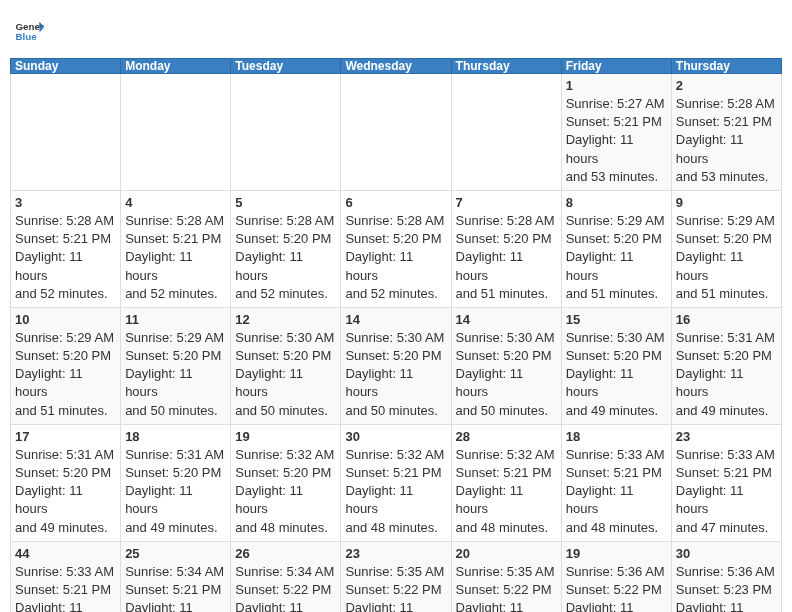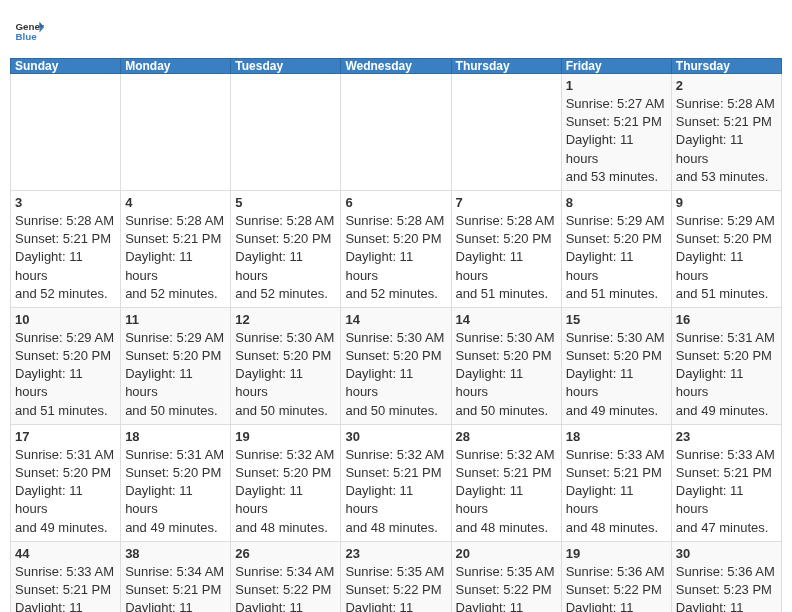--- a/index.html
+++ b/index.html
@@ -306,21 +306,21 @@
       </tr>
       <tr>
         <td>
           <span class="day-number">44</span>
           <div class="day-info" style="white-space: pre-line;">Sunrise: 5:33 AM
 Sunset: 5:21 PM
 Daylight: 11 hours
 and 47 minutes.</div>
         </td>
         <td>
-          <span class="day-number">38</span>
+          <span class="day-number">25</span>
           <div class="day-info" style="white-space: pre-line;">Sunrise: 5:34 AM
 Sunset: 5:21 PM
 Daylight: 11 hours
 and 47 minutes.</div>
         </td>
         <td>
           <span class="day-number">26</span>
           <div class="day-info" style="white-space: pre-line;">Sunrise: 5:34 AM
 Sunset: 5:22 PM
 Daylight: 11 hours

